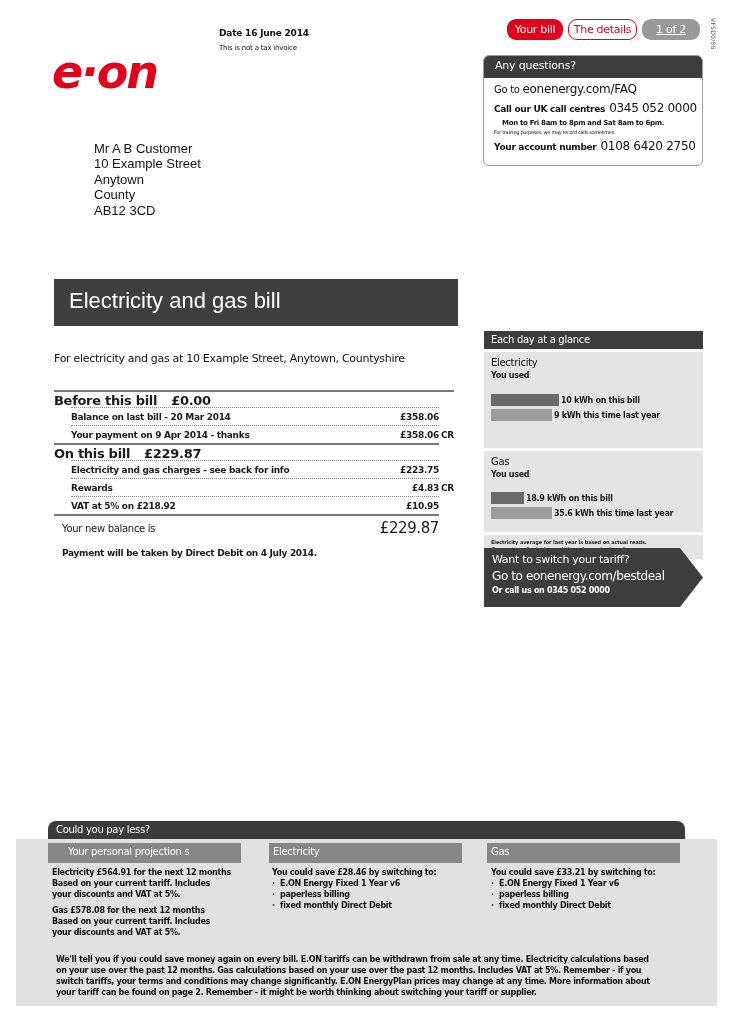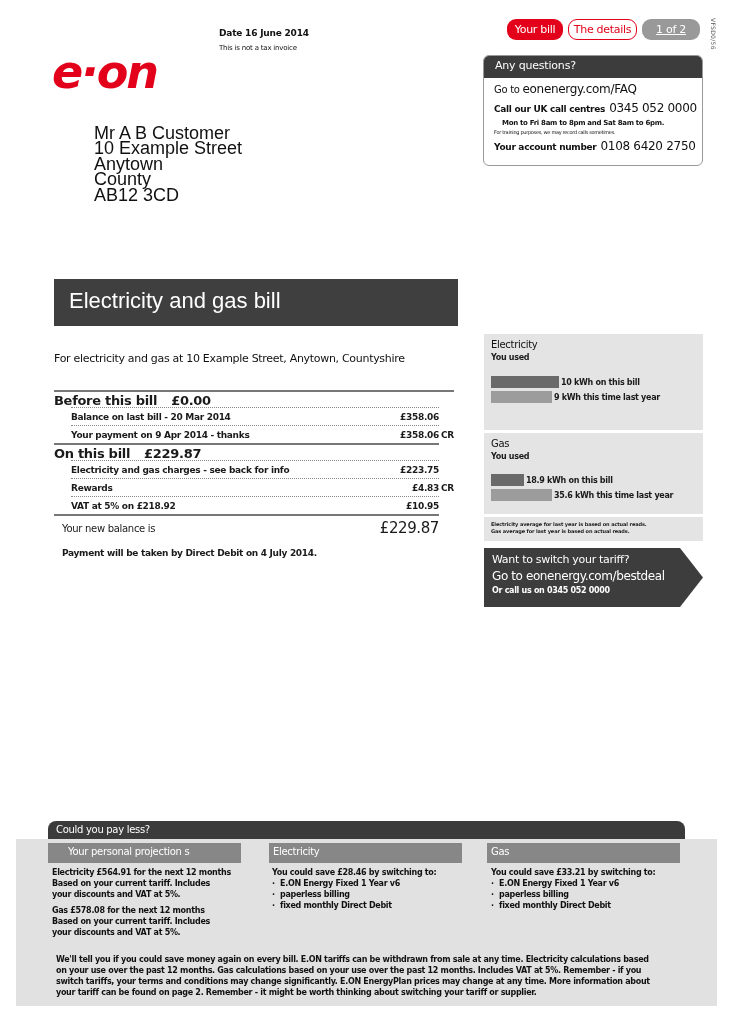--- a/index.html
+++ b/index.html
@@ -32,21 +32,21 @@
     .q-faq { font-size: 10px; margin-top: 1px; }
     .q-faq .big { font-size: 12px; }
     .q-call { font-size: 9px; font-weight: bold; margin-top: 5px; }
     .q-call .num { font-size: 12px; font-weight: normal; margin-left: 4px; }
     .q-hours { font-size: 7px; font-weight: bold; margin-top: 4px; padding-left: 8px; }
     .q-train { font-size: 5px; margin-top: 2px; }
     .q-acct { font-size: 9px; font-weight: bold; margin-top: 4px; }
     .q-acct .num { font-size: 12px; font-weight: normal; margin-left: 4px; }
 
     
-    .address { left: 94px; top: 126px; font-family: "Liberation Sans", sans-serif; font-size: 18px; line-height: 15.4px; color: #111; }
+    .address { left: 94px; top: 141px; font-family: "Liberation Sans", sans-serif; font-size: 13px; line-height: 15.4px; color: #111; }
 
     
     .title-bar { left: 54px; top: 279px; width: 404px; height: 47px; background: #3f3f3f; color: #fff; font-family: "Liberation Sans", sans-serif; font-size: 22px; padding: 9px 0 0 15px; }
 
     
     .summary { left: 54px; top: 352px; width: 400px; }
     .summary-heading { font-size: 11px; color: #111; letter-spacing: -0.3px; padding-bottom: 25px; border-bottom: 2px solid #777; }
     .sum-section { font-size: 13px; font-weight: bold; display: flex; align-items: center; height: 14px; margin-top: 1px; letter-spacing: -0.3px; }
     .sum-section .amt { margin-left: 14px; }
     .sum-row { position: relative; height: 18px; margin-left: 17px; width: 368px; border-top: 1px dotted #888; display: flex; justify-content: space-between; align-items: center; font-size: 9px; font-weight: bold; letter-spacing: -0.3px; text-align: right; }
@@ -174,20 +174,21 @@
   <div class="sum-divider"></div>
 
   <div class="new-balance">
     <span class="label">Your new balance is</span>
     <span class="val">£229.87</span>
   </div>
   <div class="payment-note">Payment will be taken by Direct Debit on 4 July 2014.</div>
 </div>
 
 <div class="abs glance">
+  <div class="glance-head">Each day at a glance</div>
 
   <div class="glance-block glance-elec">
     <div class="g-title">Electricity</div>
     <div class="g-sub">You used</div>
     <div style="height:12px"></div>
     <div class="bar-row">
       <div class="bar current" style="width:68px"></div>
       <span class="bar-label">10 kWh on this bill</span>
     </div>
     <div class="bar-row">

